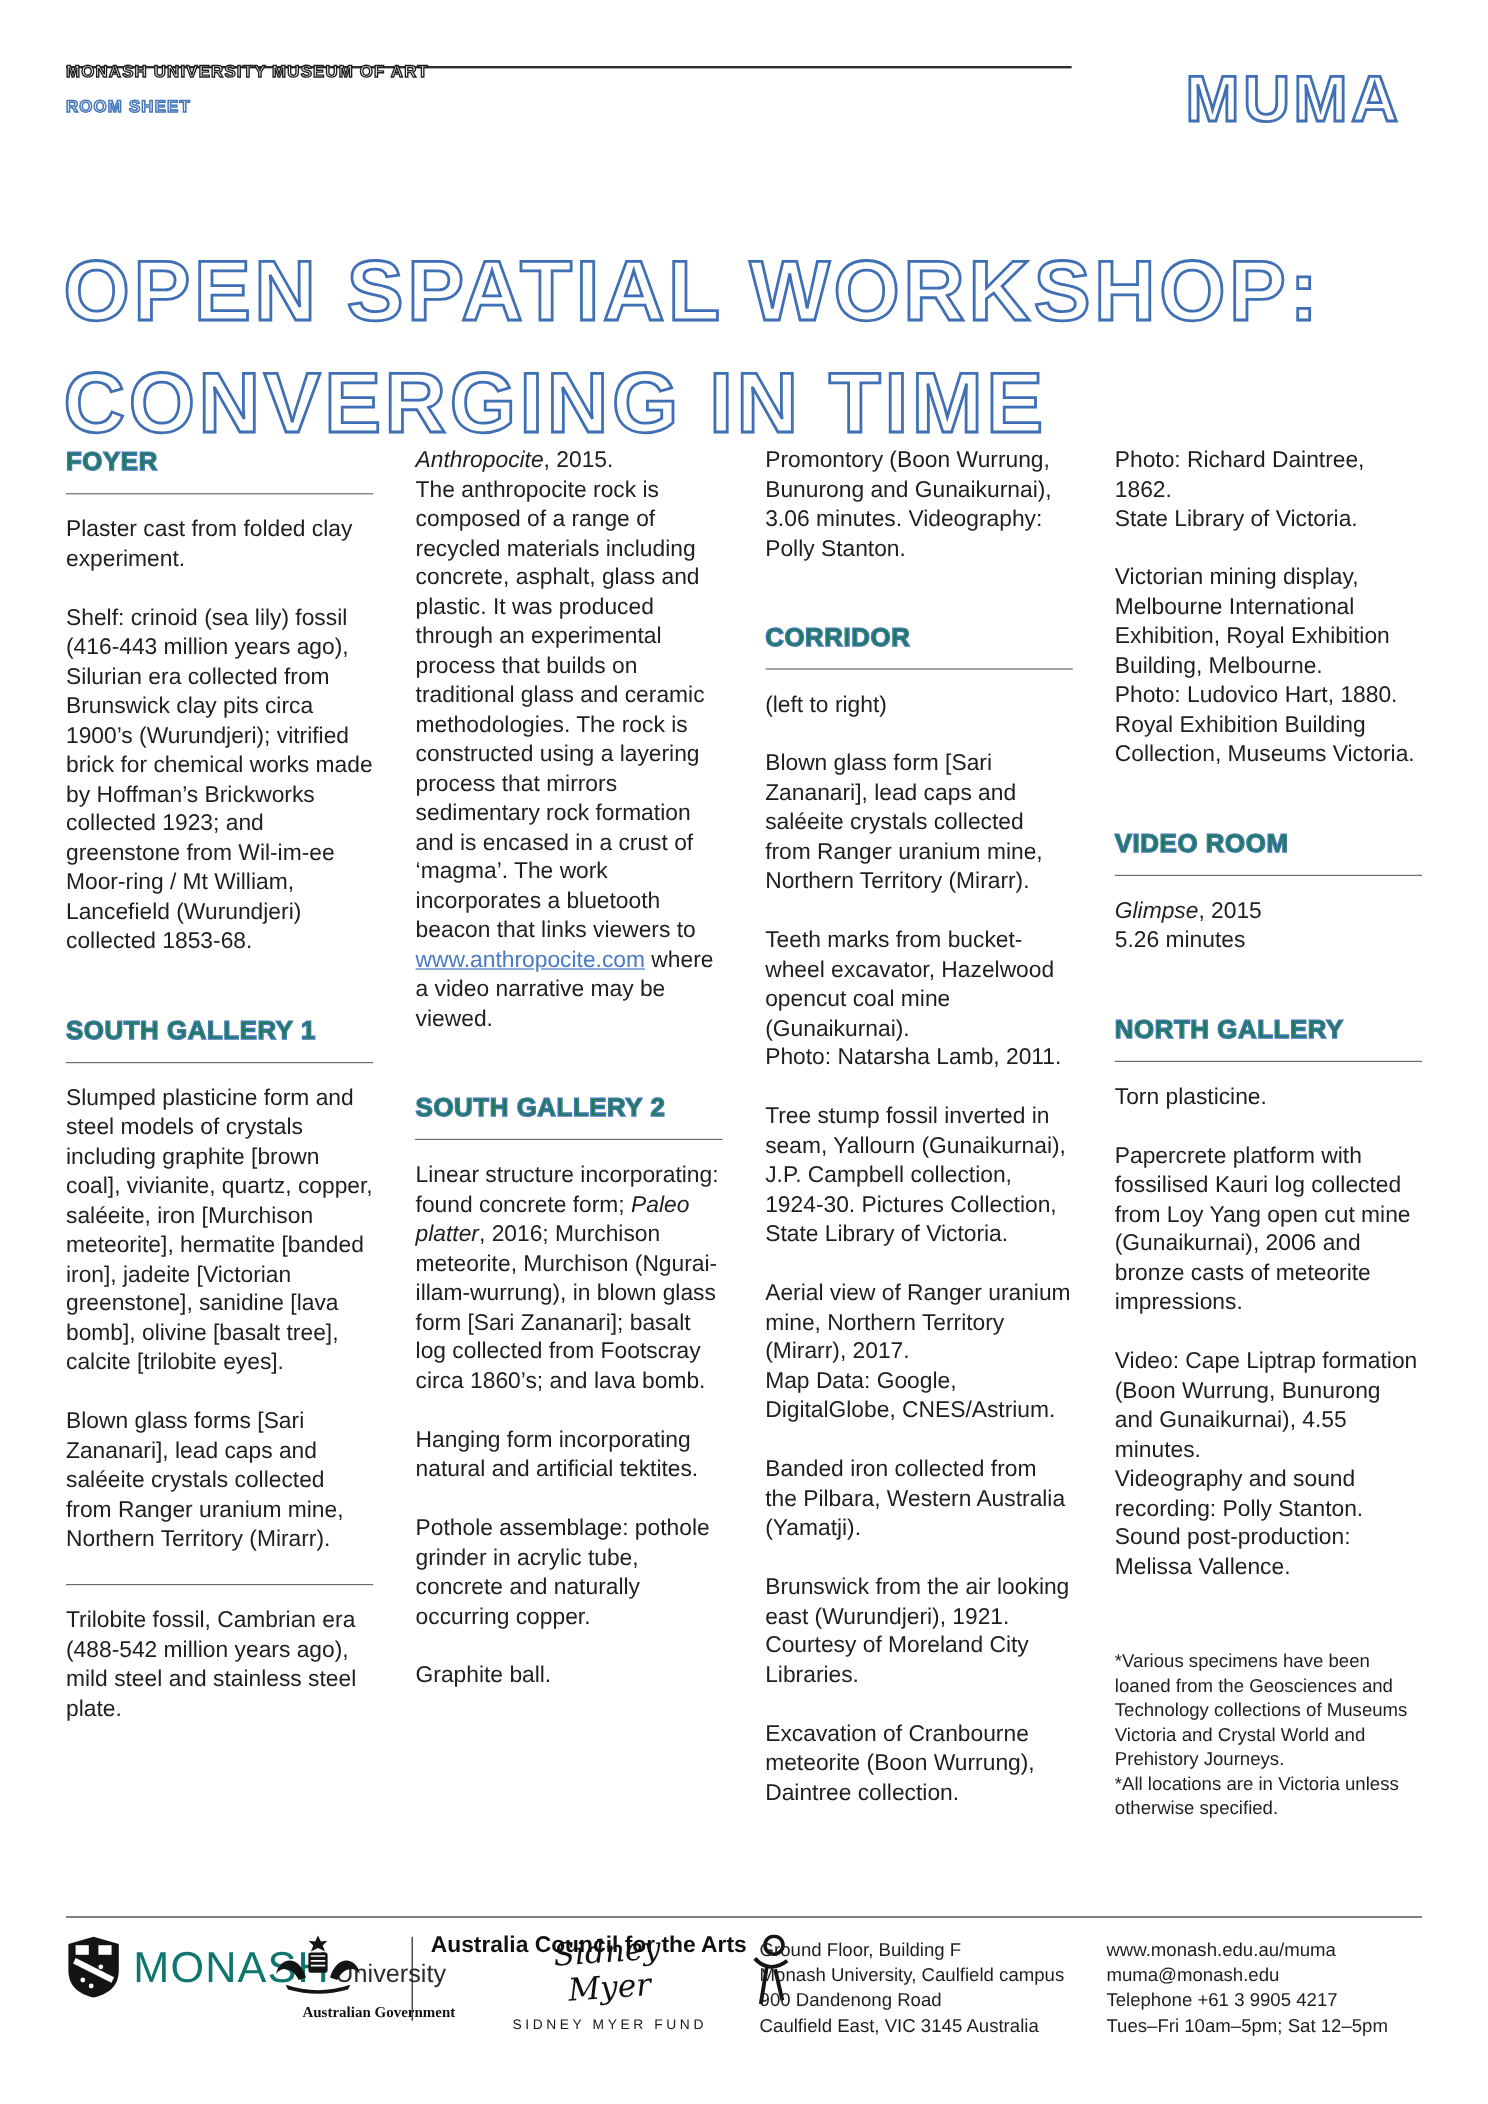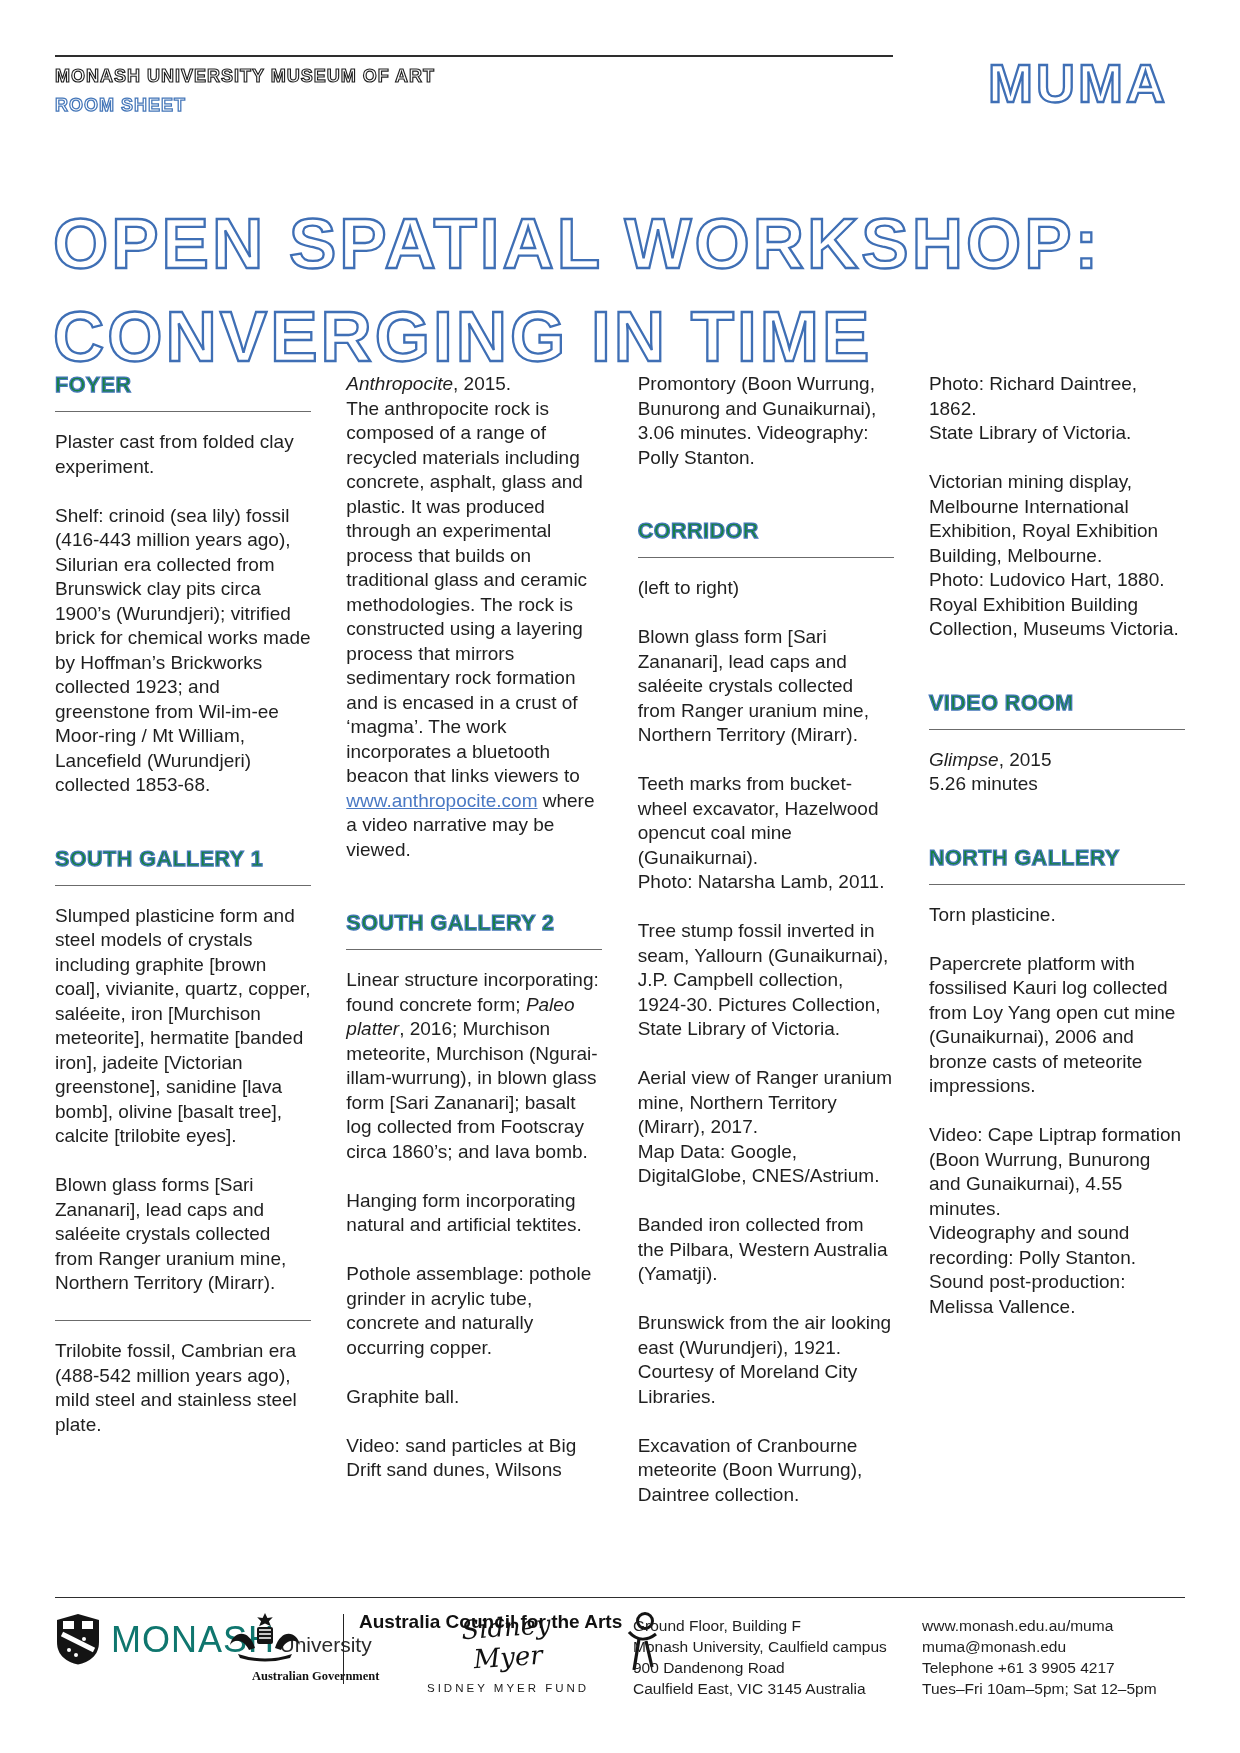--- a/index.html
+++ b/index.html
@@ -19,22 +19,22 @@
     .tube { color:#fff; -webkit-text-stroke:2.3px #3f6fb5; }
     .tube-sm { color:#fff; -webkit-text-stroke:1.25px #4577b9; }
     .tube-dark { color:#fff; -webkit-text-stroke:1.15px #1d1d1d; }
   }
 
   .top-rule {
     position:absolute; left:55px; top:55px; width:838px; height:0;
     border-top:2px solid #2e2e2e;
   }
   .brand {
-    position:absolute; left:55px; top:62px;
-    font-size:18px; line-height:29px; letter-spacing:1px;
+    position:absolute; left:55px; top:45px;
+    font-size:14px; line-height:29px; letter-spacing:1px;
     white-space:nowrap;
   }
   .brand .line { display:block; font-weight:700; }
 
   .muma-logo {
     position:absolute; left:988px; top:56px;
     font-size:54px; letter-spacing:3px; line-height:1; white-space:nowrap;
   }
 
   .page-title {
@@ -133,21 +133,20 @@
       <p class="para"><span>Trilobite fossil, Cambrian era (488-542 million years ago), mild steel and stainless steel plate.</span></p>
     </div>
     <div class="col">
       <p class="para"><em>Anthropocite</em><span>, 2015.<br>The anthropocite rock is composed of a range of recycled materials including concrete, asphalt, glass and plastic. It was produced through an experimental process that builds on traditional glass and ceramic methodologies. The rock is constructed using a layering process that mirrors sedimentary rock formation and is encased in a crust of ‘magma’. The work incorporates a bluetooth beacon that links viewers to </span><a class="link">www.anthropocite.com</a><span> where a video narrative may be viewed.</span></p>
       <div class="heading tube tube-sm">SOUTH GALLERY 2</div>
       <div class="hrule"></div>
       <p class="para"><span>Linear structure incorporating: found concrete form; </span><em>Paleo platter</em><span>, 2016; Murchison meteorite, Murchison (Ngurai-illam-wurrung), in blown glass form [Sari Zananari]; basalt log collected from Footscray circa 1860’s; and lava bomb.</span></p>
       <p class="para"><span>Hanging form incorporating natural and artificial tektites.</span></p>
       <p class="para"><span>Pothole assemblage: pothole grinder in acrylic tube, concrete and naturally occurring copper.</span></p>
       <p class="para"><span>Graphite ball.</span></p>
-      <p class="para"><span>Video: sand particles at Big Drift sand dunes, Wilsons</span></p>
     </div>
     <div class="col">
       <p class="para"><span>Promontory (Boon Wurrung, Bunurong and Gunaikurnai), 3.06 minutes. Videography: Polly Stanton.</span></p>
       <div class="heading tube tube-sm">CORRIDOR</div>
       <div class="hrule"></div>
       <p class="para"><span>(left to right)</span></p>
       <p class="para"><span>Blown glass form [Sari Zananari], lead caps and saléeite crystals collected from Ranger uranium mine, Northern Territory (Mirarr).</span></p>
       <p class="para"><span>Teeth marks from bucket-wheel excavator, Hazelwood opencut coal mine (Gunaikurnai).<br>Photo: Natarsha Lamb, 2011.</span></p>
       <p class="para"><span>Tree stump fossil inverted in seam, Yallourn (Gunaikurnai), J.P. Campbell collection, 1924-30. Pictures Collection, State Library of Victoria.</span></p>
       <p class="para"><span>Aerial view of Ranger uranium mine, Northern Territory (Mirarr), 2017.<br>Map Data: Google, DigitalGlobe, CNES/Astrium.</span></p>
@@ -159,20 +158,21 @@
       <p class="para"><span>Photo: Richard Daintree, 1862.<br>State Library of Victoria.</span></p>
       <p class="para"><span>Victorian mining display, Melbourne International Exhibition, Royal Exhibition Building, Melbourne.<br>Photo: Ludovico Hart, 1880.<br>Royal Exhibition Building Collection, Museums Victoria.</span></p>
       <div class="heading tube tube-sm">VIDEO ROOM</div>
       <div class="hrule"></div>
       <p class="para"><em>Glimpse</em><span>, 2015<br>5.26 minutes</span></p>
       <div class="heading tube tube-sm">NORTH GALLERY</div>
       <div class="hrule"></div>
       <p class="para"><span>Torn plasticine.</span></p>
       <p class="para"><span>Papercrete platform with fossilised Kauri log collected from Loy Yang open cut mine (Gunaikurnai), 2006 and bronze casts of meteorite impressions.</span></p>
       <p class="para"><span>Video: Cape Liptrap formation (Boon Wurrung, Bunurong and Gunaikurnai), 4.55 minutes.<br>Videography and sound recording: Polly Stanton.<br>Sound post-production: Melissa Vallence.</span></p>
+      <p class="note"><span>*Various specimens have been loaned from the Geosciences and Technology collections of Museums Victoria and Crystal World and Prehistory Journeys.<br>*All locations are in Victoria unless otherwise specified.</span></p>
     </div>
   </div>
 
 <div class="footer-rule"></div>
 
 <div class="footer">
 
   <div class="f-abs monash">
     <span>
       <svg width="46" height="54" viewBox="0 0 46 54">

